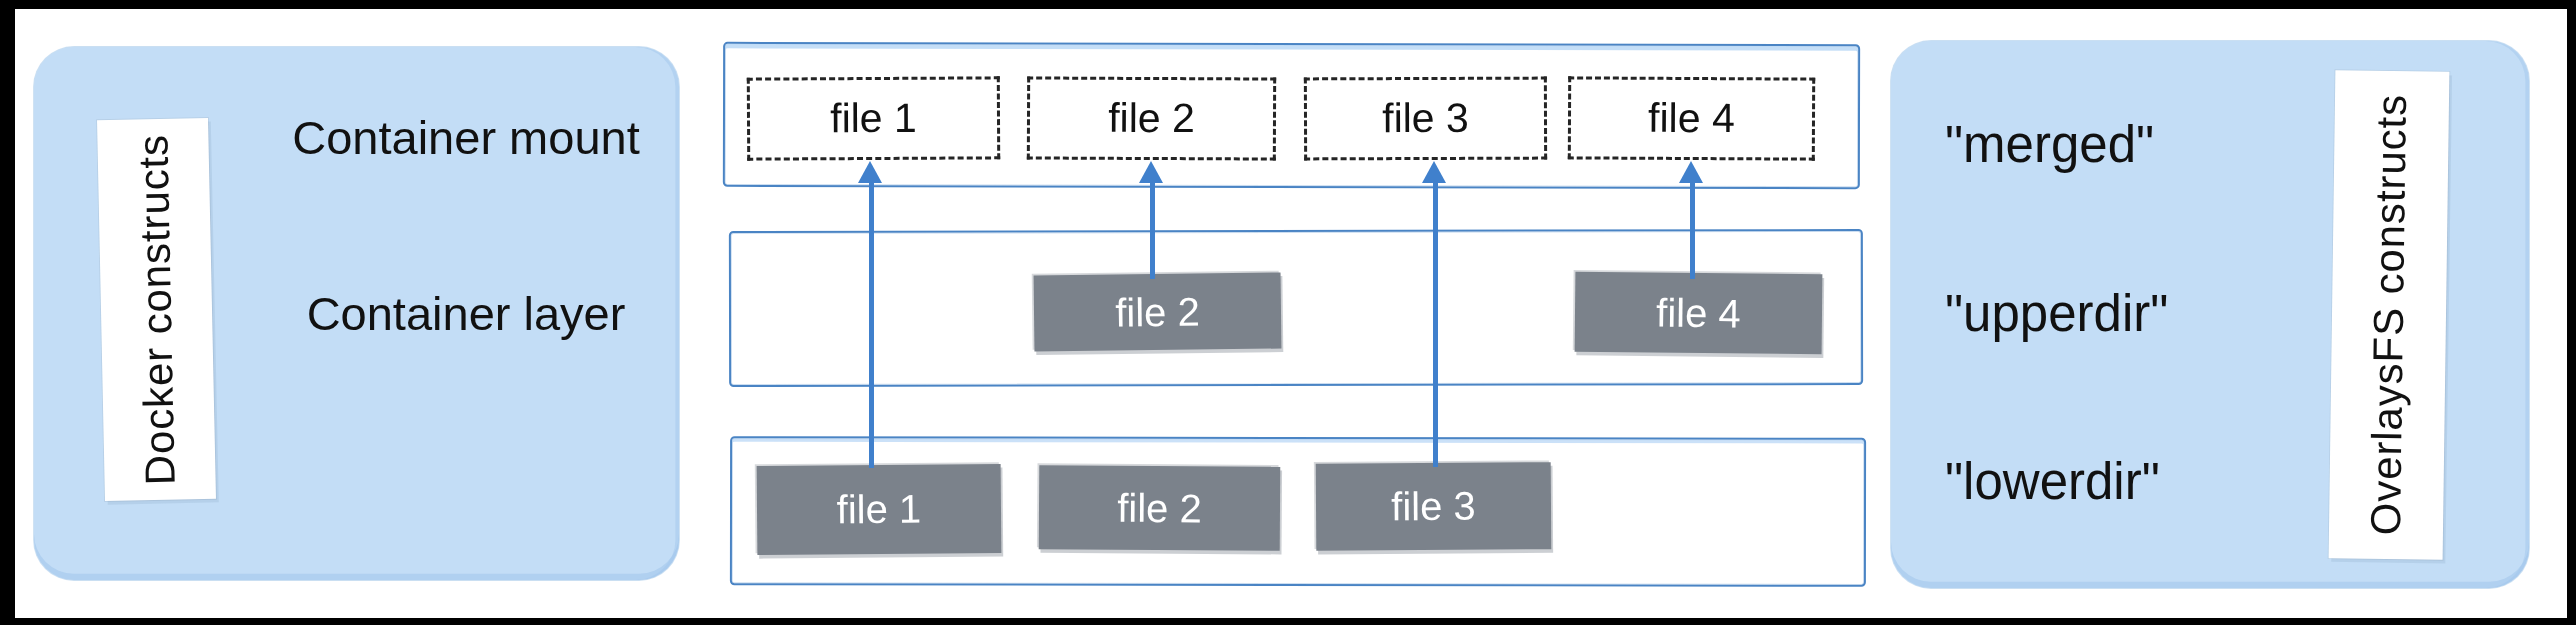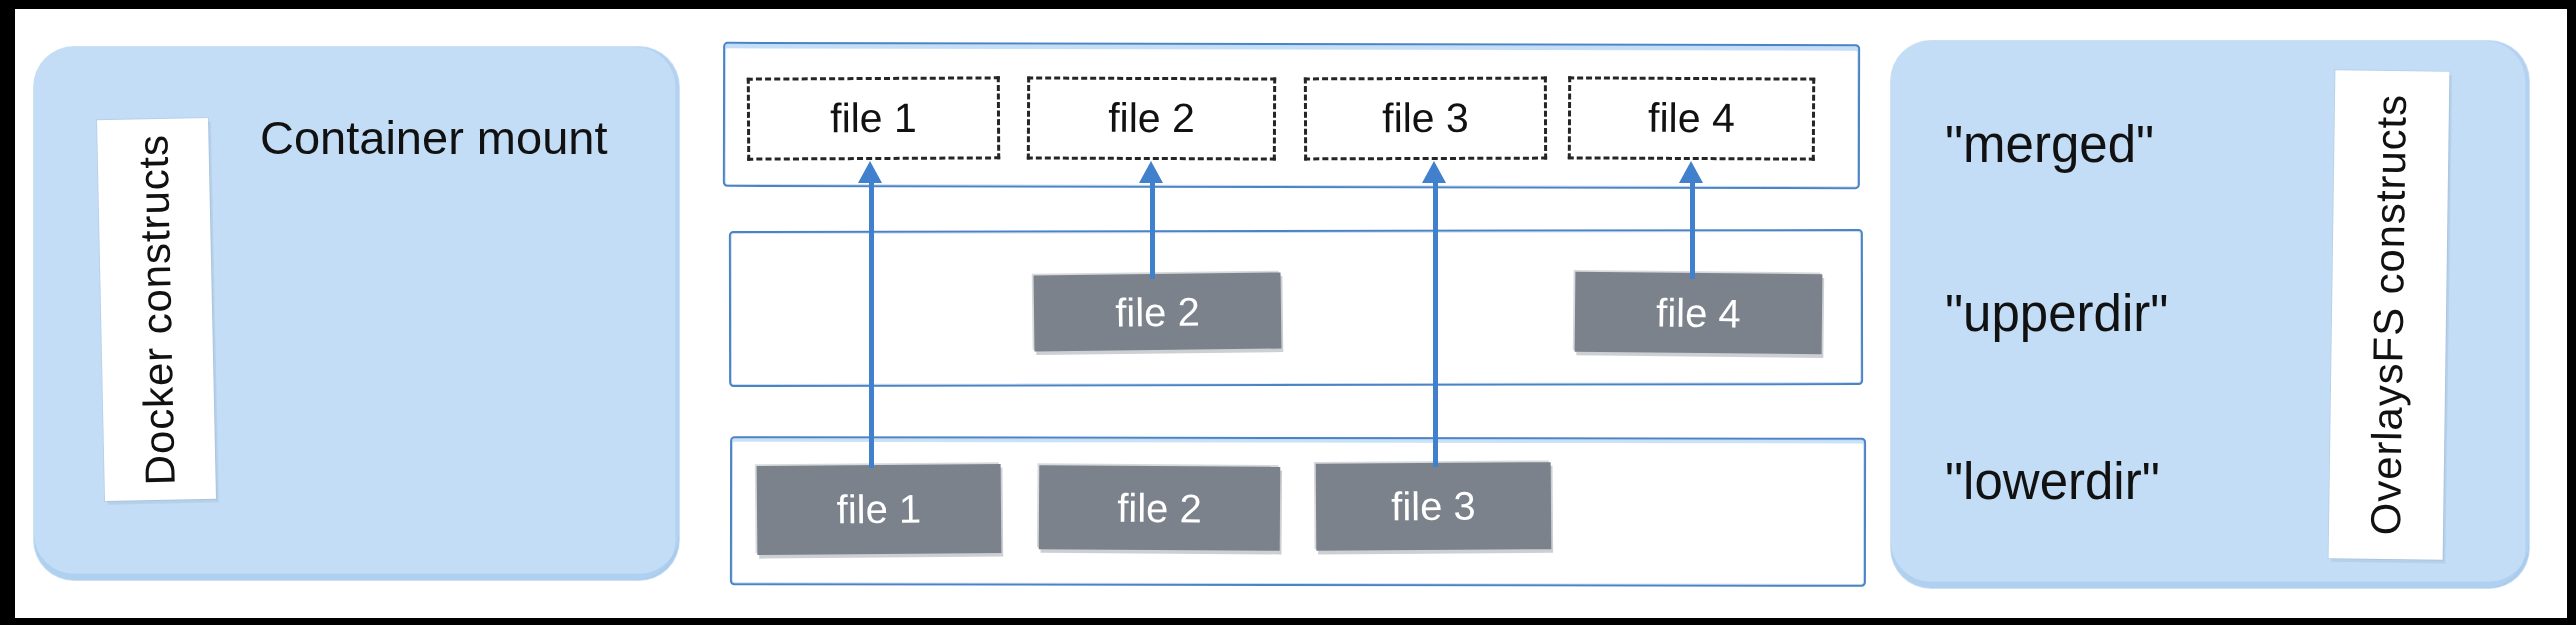--- a/index.html
+++ b/index.html
@@ -52,21 +52,21 @@
     color:var(--ink);
     letter-spacing:0.9px;
     white-space:nowrap;
   }
   
   .rowlabel{
     position:absolute;
     font-size:47px;color:var(--ink);
     height:54px;line-height:54px;
   }
-  .rowlabel.docker{left:260px;width:380px;text-align:left;}
+  .rowlabel.docker{left:276px;width:380px;text-align:center;}
   .rowlabel.fs{left:1945px;width:506px;text-align:left;font-size:51px;}
   
   .layerbox{
     position:absolute;
     background:#ffffff;
     border:2.7px solid var(--box-border-blue);
     border-radius:4.5px;
     box-shadow:inset 0 0 0 0.9px rgba(110,160,215,.35);
   }
   .layerbox.mount{left:723px;top:43px;width:1137px;height:145px;transform:rotate(.12deg);
@@ -112,20 +112,21 @@
 <body>
 
 <div class="stage">
   <div class="canvas"></div>
 
   <div class="panel left"></div>
   <div class="vstrip left">
     <div class="vlabel">Docker constructs</div>
   </div>
   <div class="rowlabel docker" style="top:111px">Container mount</div>
+  <div class="rowlabel docker" style="top:287px">Container layer</div>
 
   <div class="panel right"></div>
   <div class="vstrip right">
     <div class="vlabel">OverlaysFS constructs</div>
   </div>
   <div class="rowlabel fs" style="top:118px">"merged"</div>
   <div class="rowlabel fs" style="top:287px">"upperdir"</div>
   <div class="rowlabel fs" style="top:455px">"lowerdir"</div>
 
   <div class="layerbox mount"></div>

